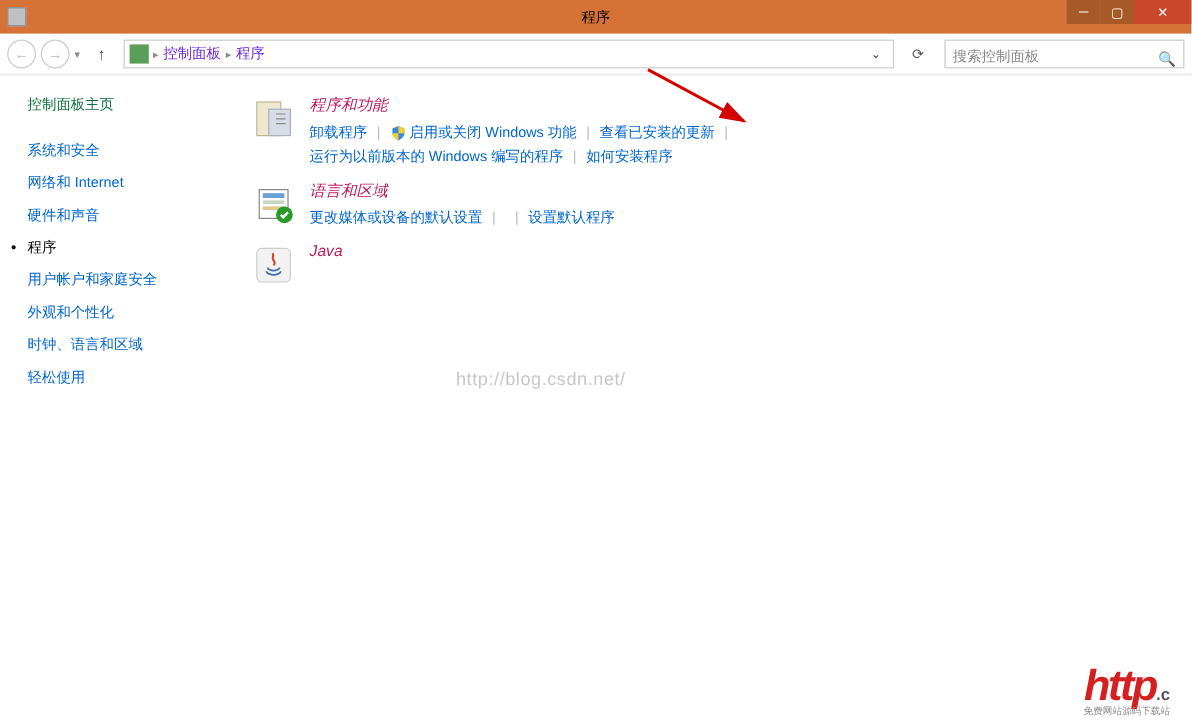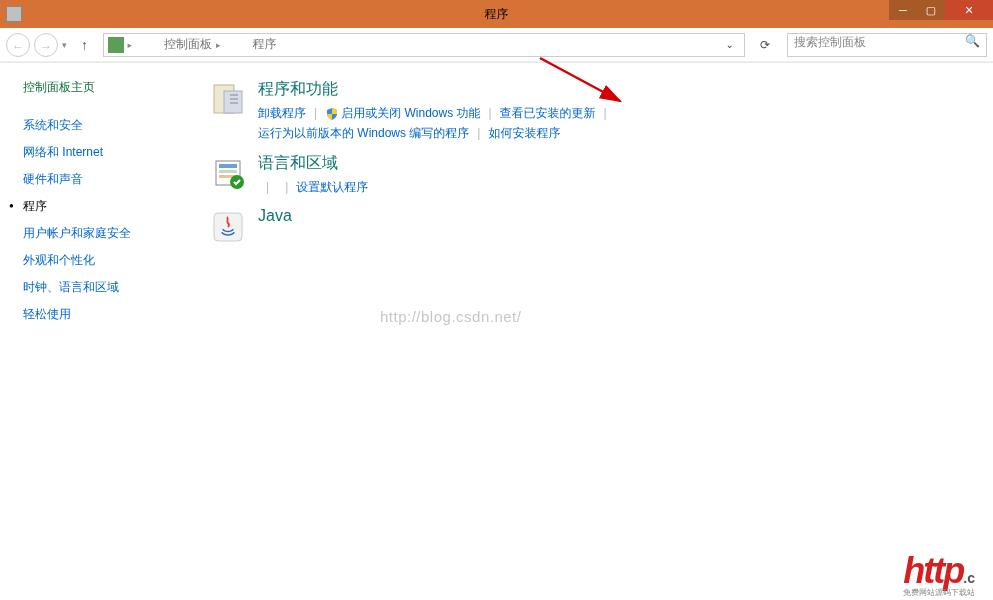--- a/index.html
+++ b/index.html
@@ -12,39 +12,39 @@
 .winbtn { width: 28px; height: 20px; display: flex; align-items: center; justify-content: center; color: #fff; font-size: 11px; }
 .winbtn.min, .winbtn.max { background: #a75928; }
 .winbtn.close { background: #c9482b; width: 48px; }
 
 .toolbar { height: 34px; background: #fff; border-bottom: 1px solid #f0f0f0; display: flex; align-items: center; padding: 0 6px; gap: 4px; }
 .navbtn { width: 24px; height: 24px; border-radius: 50%; border: 1px solid #ccc; display: flex; align-items: center; justify-content: center; color: #bbb; font-size: 12px; background: #fff; }
 .uparrow { width: 20px; height: 20px; display: flex; align-items: center; justify-content: center; color: #555; font-size: 14px; margin: 0 4px; }
 .breadcrumb { flex: 1; height: 24px; border: 1px solid #ccc; display: flex; align-items: center; padding: 0 4px; gap: 4px; }
 .bc-icon { width: 16px; height: 16px; background: #5a9e5a; display: inline-block; }
 .bc-sep { color: #888; font-size: 9px; }
-.bc-text { color: #737373; font-size: 12px; margin-left: 28px; }
+.bc-text { color: #6d28d9; font-size: 12px; }
 .bc-arrow { margin-left: auto; color: #444; font-size: 10px; padding: 0 6px; }
 .refresh { width: 24px; height: 24px; display: flex; align-items: center; justify-content: center; color: #555; margin-left: 4px; }
-.searchbox { width: 200px; height: 24px; border: 1px solid #ccc; margin-left: 6px; display: flex; align-items: flex-start; padding: 0 6px; color: #888; font-size: 12px; position: relative; }
+.searchbox { width: 200px; height: 24px; border: 1px solid #ccc; margin-left: 6px; display: flex; align-items: flex-end; padding: 0 6px; color: #888; font-size: 12px; position: relative; }
 .searchbox .sicon { position: absolute; right: 6px; color: #888; }
 
 .body { display: flex; height: calc(600px - 28px - 34px - 2px); border-top: 1px solid #e8e8e8; }
 .sidebar { width: 200px; padding: 16px 10px 10px 23px; }
 .sidebar-home { color: #0f6e3b; font-size: 12px; margin-bottom: 16px; cursor: pointer; }
 .sidebar-item { color: #0066cc; font-size: 12px; padding: 5px 0; cursor: pointer; }
 .sidebar-item.current { color: #000; position: relative; }
 .sidebar-item.current::before { content: "●"; position: absolute; left: -14px; font-size: 8px; top: 8px; }
 
 .content { flex: 1; padding: 16px 20px 20px 8px; position: relative; }
 .section { display: flex; margin-bottom: 10px; }
 .sec-icon { width: 40px; height: 40px; margin-right: 10px; display: flex; align-items: center; justify-content: center; flex-shrink: 0; }
 .sec-icon svg { width: 36px; height: 36px; }
 .sec-body { flex: 1; }
-.sec-title { color: #0f766e; font-size: 16px; margin-bottom: 3px; cursor: pointer; }
+.sec-title { color: #be185d; font-size: 13px; margin-bottom: 3px; cursor: pointer; font-style: italic; }
 .sec-links { display: flex; flex-wrap: wrap; align-items: flex-end; gap: 0; line-height: 20px; }
 .sec-link { color: #0066cc; font-size: 12px; cursor: pointer; white-space: nowrap; }
 .sec-sep { color: #bbb; margin: 0 8px; }
 .shield { display: inline-block; vertical-align: middle; margin-right: 2px; }
 
 .red-arrow { position: absolute; left: 335px; top: -10px; pointer-events: none; }
 
 .watermark { position: absolute; left: 380px; top: 308px; color: #c7c7c7; font-size: 15px; font-family: Verdana, sans-serif; letter-spacing: 0.5px; }
 .aspku { position: absolute; right: 18px; bottom: 8px; font-family: Arial, sans-serif; font-weight: bold; font-style: italic; font-size: 36px; color: #d42020; letter-spacing: -2px; }
 .aspku span.c { color: #555; font-size: 14px; font-style: normal; letter-spacing: 0; vertical-align: baseline; }
@@ -144,20 +144,21 @@
             <rect x="9" y="9" width="18" height="4" fill="#6aa0d8"></rect>
             <rect x="9" y="15" width="18" height="3" fill="#c8d8c0"></rect>
             <rect x="9" y="20" width="18" height="3" fill="#e0c890"></rect>
             <circle cx="27" cy="27" r="7" fill="#2a9a2a"></circle>
             <path d="M24 27 l2 2 l4 -4" stroke="#fff" stroke-width="2" fill="none"></path>
           </svg>
       </div>
       <div class="sec-body">
         <div class="sec-title">语言和区域</div>
         <div class="sec-links">
+          <span class="sec-link">更改媒体或设备的默认设置</span>
           <span class="sec-sep">|</span>
           <span class="sec-sep">|</span>
           <span class="sec-link">设置默认程序</span>
         </div>
       </div>
     </div>
 
     <div class="section">
       <div class="sec-icon">
         <svg viewBox="0 0 36 36">

